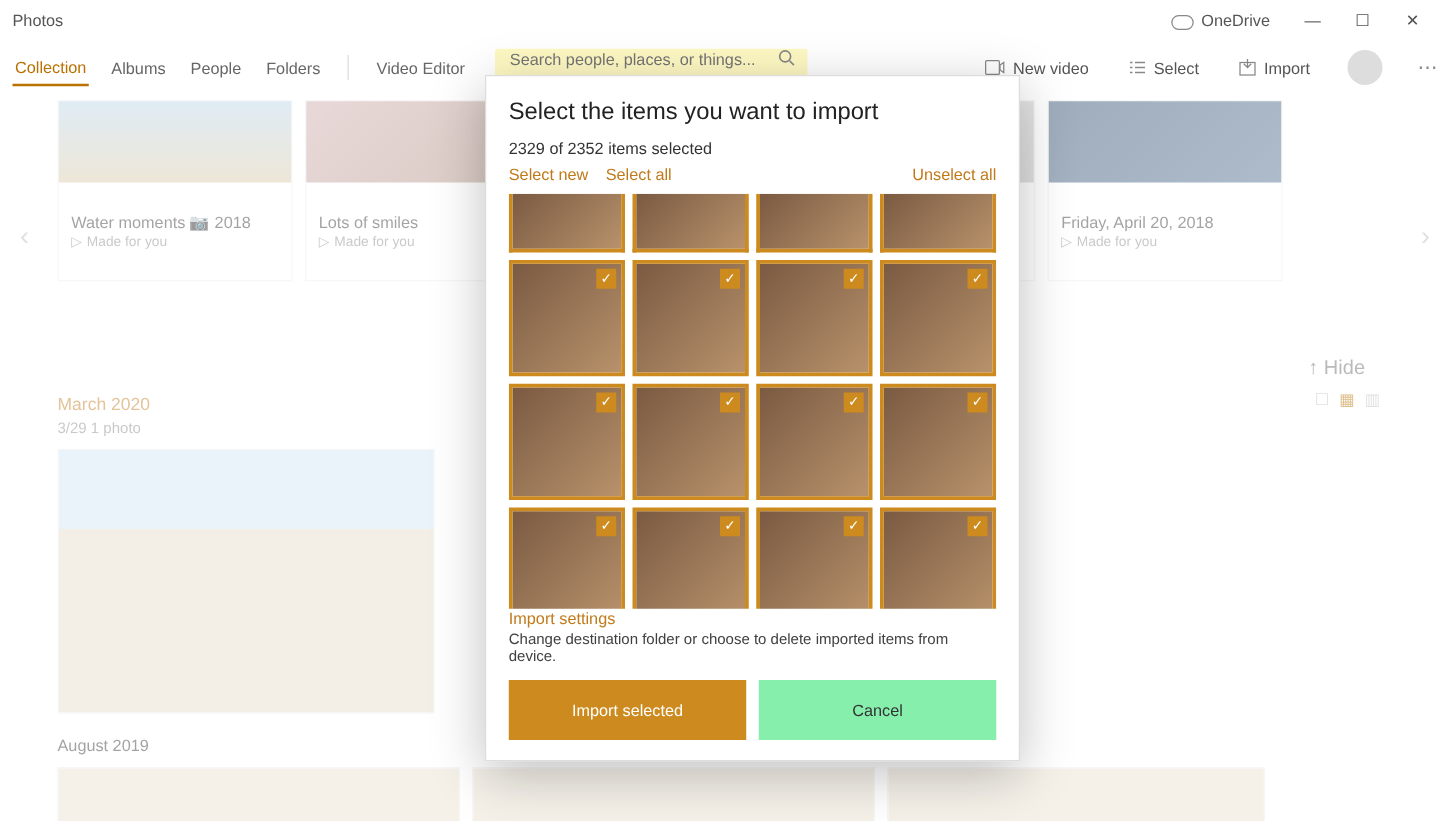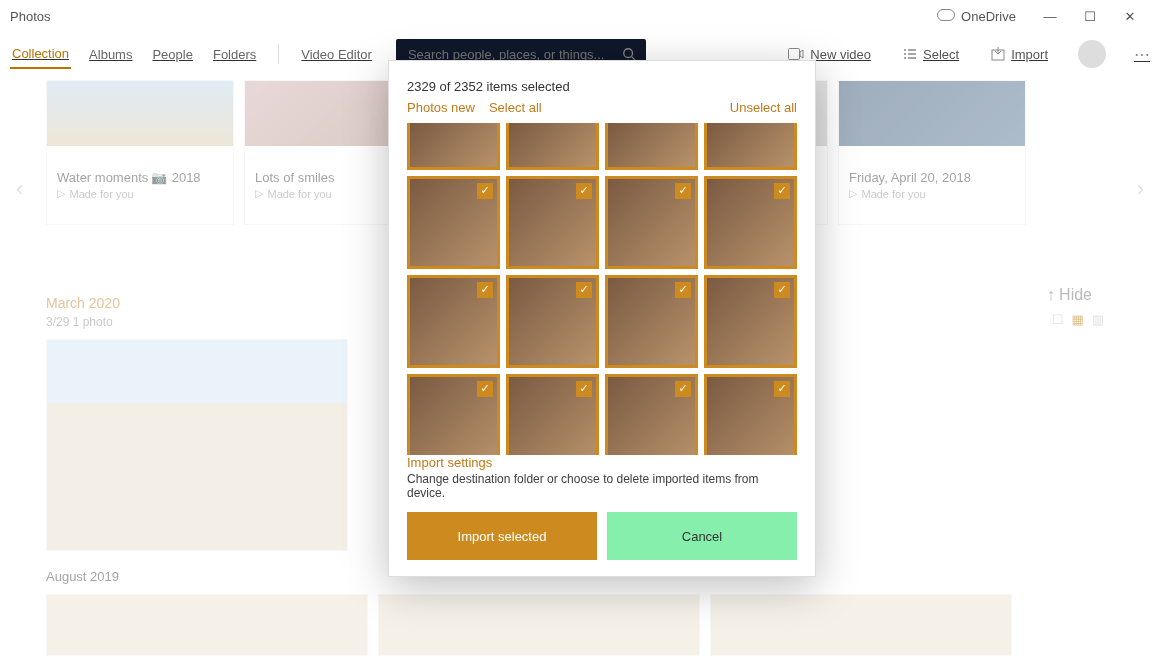--- a/index.html
+++ b/index.html
@@ -1,43 +1,43 @@
 <!DOCTYPE html>
 <html><head>
 <meta charset="utf-8">
 <style>
   html,body{margin:0;padding:0;font-family:"Segoe UI",sans-serif;font-size:13px;color:#333;background:#fff;width:1160px;height:657px;overflow:hidden}
   .titlebar{display:flex;align-items:center;height:32px;padding:0 10px;color:#555;}
   .titlebar .spacer{flex:1}
-  .titlebar .onedrive{display:flex;align-items:flex-start;gap:6px;margin-right:14px;color:#555}
+  .titlebar .onedrive{display:flex;align-items:flex-end;gap:6px;margin-right:14px;color:#555}
   .winbtn{width:40px;text-align:center;font-size:13px;color:#555}
   .cloud{width:16px;height:10px;border:1.3px solid #888;border-radius:10px;position:relative}
-  .navrow{display:flex;align-items:center;height:44px;padding:0 10px;gap:16px;border-bottom:0;text-decoration:underline;}
+  .navrow{display:flex;align-items:center;height:44px;padding:0 10px;gap:16px;border-bottom:0;}
   .tab{color:#666;padding:6px 2px;}
   .tab.active{color:#b97100;border-bottom:2px solid #b97100}
   .divider{width:1px;height:20px;background:#ddd;margin:0 4px}
-  .search{flex:0 0 230px;height:30px;background:#0f172a;display:flex;align-items:center;padding:0 10px;color:#888;border-radius:2px;margin-left:6px}
+  .search{flex:0 0 230px;height:30px;background:#fef9c3;display:flex;align-items:flex-start;padding:0 10px;color:#888;border-radius:2px;margin-left:6px}
   .search input{border:0;background:transparent;flex:1;font-size:13px;color:#888;outline:none}
   .navrow .flex{flex:1}
   .navaction{display:flex;align-items:center;gap:6px;color:#555;margin-left:16px}
   .avatar{width:28px;height:28px;border-radius:50%;background:#ddd;margin-left:14px}
   .more{margin-left:12px;color:#888;font-size:16px}
   .content{position:relative;padding:0 46px;height:calc(100% - 76px);overflow:hidden}
   .carousel{display:flex;gap:10px;margin-top:4px}
   .card{width:186px;border:1px solid #eee;background:#fff}
   .card .thumb{height:65px;background:linear-gradient(180deg,#b9d4e8,#d9c9a8)}
   .card .meta{padding:24px 10px}
   .card .meta .title{font-size:13px;color:#333;white-space:nowrap;overflow:hidden;text-overflow:ellipsis}
   .card .meta .sub{font-size:11px;color:#888;margin-top:2px;display:flex;align-items:center;gap:4px}
   .chev{position:absolute;top:100px;font-size:22px;color:#bbb}
   .chev.left{left:16px}.chev.right{right:16px}
   .hide{position:absolute;right:68px;top:210px;color:#666;font-size:16px}
   .viewicons{position:absolute;right:56px;top:236px;display:flex;gap:8px;color:#bbb}
   .viewicons .on{color:#b97100}
-  .section{margin-top:70px}
+  .section{margin-top:90px}
   .section .head{color:#c07a1a;font-size:14px;margin-bottom:4px}
   .section .sub{color:#888;font-size:12px;margin-bottom:10px}
   .section .img{width:300px;height:210px;background:linear-gradient(180deg,#cfe4f2 30%,#e7dcc8 30%);border:1px solid #eee}
   .section2{margin-top:18px}
   .strip{display:flex;gap:10px;margin-top:10px}
   .strip .ph{height:60px;background:#e9dfce;border:1px solid #eee}
   .timeline{position:absolute;right:14px;top:300px;bottom:0;width:40px;color:#999;font-size:11px;display:flex;flex-direction:column;align-items:flex-end;gap:36px}
   .timeline .dot{width:6px;height:6px;border-radius:50%;background:#ccc;margin-left:4px}
   .timeline .row{display:flex;align-items:center;gap:6px}
   .scrim{position:absolute;inset:0;background:rgba(255,255,255,0.55);}
@@ -191,23 +191,24 @@
       <div class="ph" style="width:320px"></div>
       <div class="ph" style="width:300px"></div>
     </div>
   </div>
 
 
   <div class="scrim"></div>
 </div>
 
 <div class="modal">
+  <h2>Select the items you want to import</h2>
   <div class="status">2329 of 2352 items selected</div>
   <div class="linkrow">
-    <a href="#">Photos new</a>
+    <a href="#">Select new</a>
     <a href="#">Select all</a>
     <span class="sp"></span>
     <a href="#">Unselect all</a>
   </div>
   <div class="grid">
     <div class="cell half"></div>
     <div class="cell half"></div>
     <div class="cell half"></div>
     <div class="cell half"></div>
     <div class="cell">

